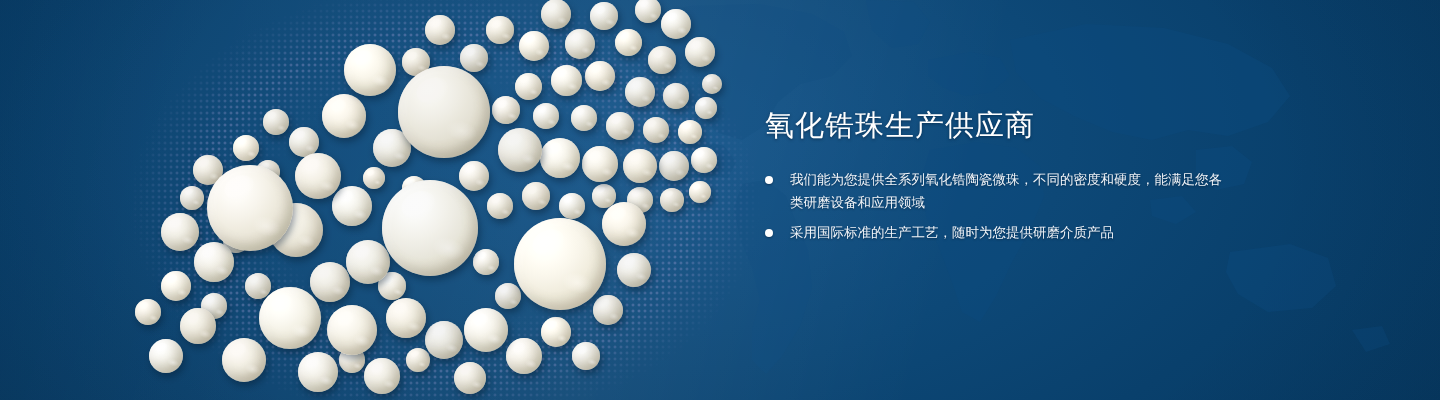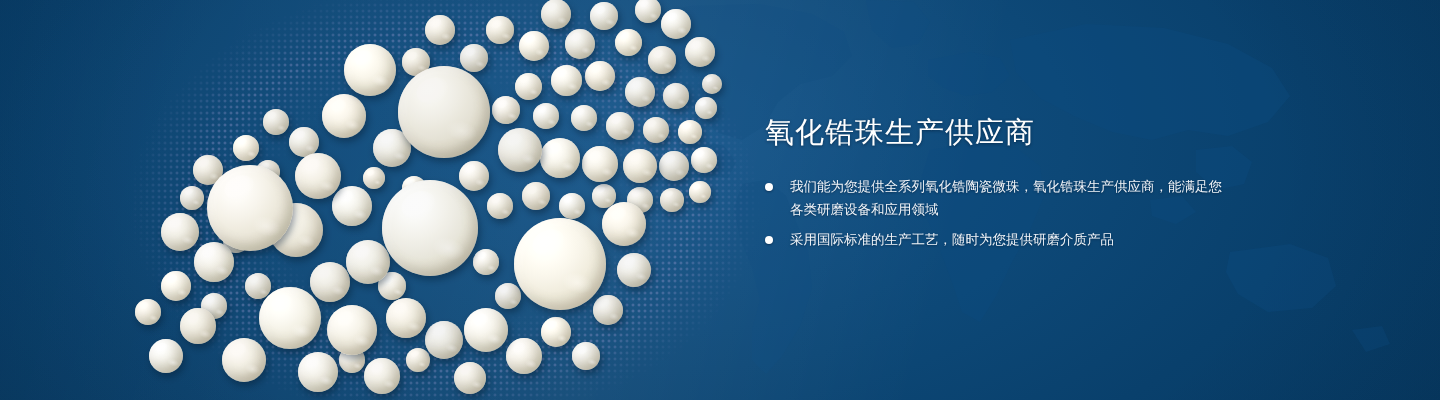--- a/index.html
+++ b/index.html
@@ -106,21 +106,21 @@
     height: 22%;
     border-radius: 50%;
     background: radial-gradient(ellipse at 50% 50%, rgba(255,255,255,0.42) 0%, rgba(255,255,255,0) 72%);
     transform: rotate(16deg);
   }
 
   
   .content {
     position: absolute;
     left: 765px;
-    top: 7px;
+    top: 0;
     width: 640px;
     height: 306px;
   }
 
   .headline {
     position: absolute;
     left: 0;
     top: 106px;
     margin: 0;
     font-size: 29px;
@@ -293,21 +293,21 @@
     </div>
 
   <div class="bg-vignette"></div>
 
   <div class="content">
     <h1 class="headline">氧化锆珠生产供应商</h1>
 
     <ul class="bullets">
       <li class="bullet">
         <span class="bullet-dot"></span>
-        <span class="bullet-text">我们能为您提供全系列氧化锆陶瓷微珠，氧化锆珠生产供应商，能满足您各类研磨设备和应用领域</span>
+        <span class="bullet-text">我们能为您提供全系列氧化锆陶瓷微珠，不同的密度和硬度，能满足您各类研磨设备和应用领域</span>
       </li>
       <li class="bullet">
         <span class="bullet-dot"></span>
         <span class="bullet-text">采用国际标准的生产工艺，随时为您提供研磨介质产品</span>
       </li>
     </ul>
   </div>
 
 </div>
 

